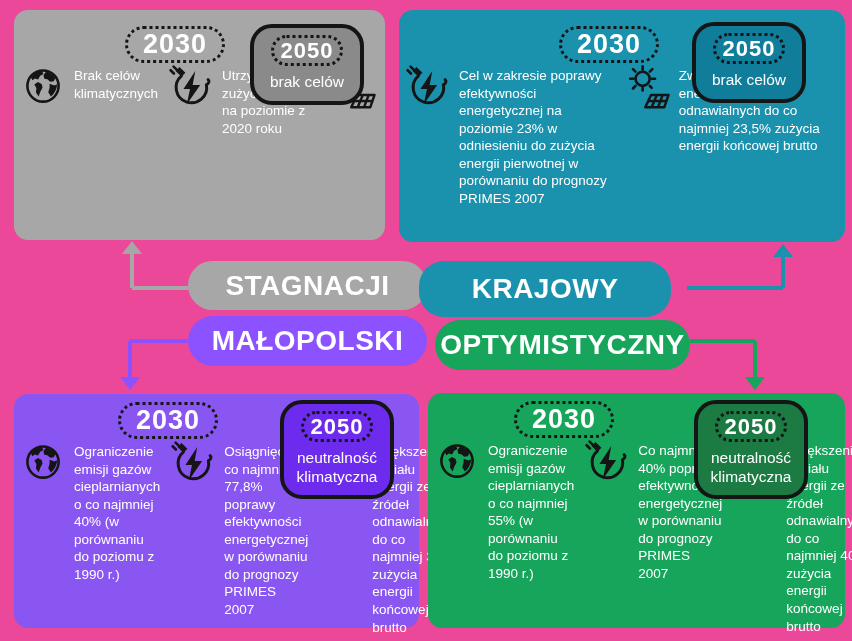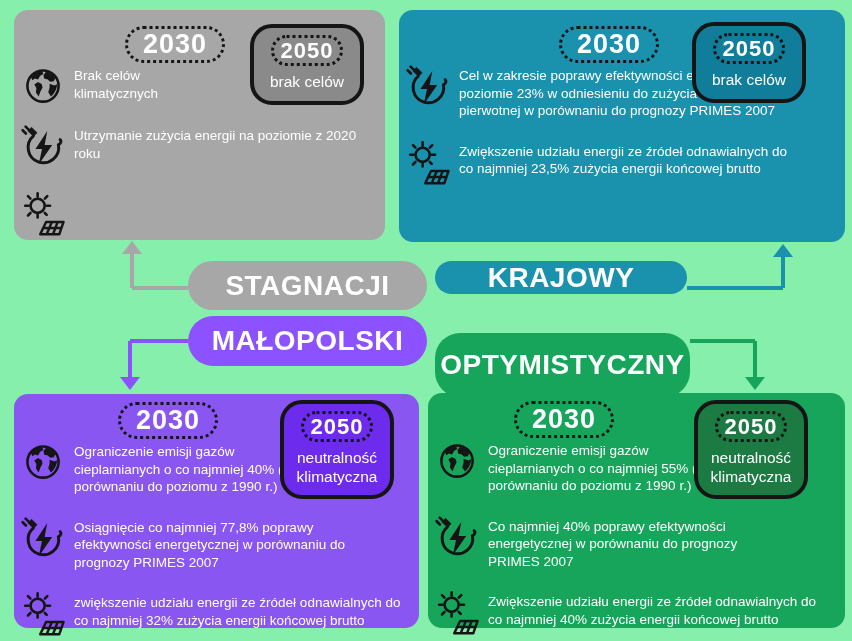--- a/index.html
+++ b/index.html
@@ -1,16 +1,16 @@
 <!DOCTYPE html>
 <html><head>
 <meta charset="utf-8">
 <style>
   html,body{margin:0;padding:0;background:#ffffff;}
-  .stage{position:relative;width:852px;height:641px;overflow:hidden;background:#86efac;
+  .stage{position:relative;width:852px;height:641px;overflow:hidden;background:#ec4899;
          font-family:"Liberation Sans","DejaVu Sans",sans-serif;}
 
   
   .panel{position:absolute;border-radius:14px;color:#ffffff;box-sizing:border-box;}
   #p-tl{left:14px;  top:10px;  width:371px; height:230px; background:#a7a7a7;}
   #p-tr{left:399px; top:10px;  width:446px; height:232px; background:#1a91ad;}
   #p-bl{left:14px;  top:394px; width:405px; height:234px; background:#8956f2;}
   #p-br{left:428px; top:393px; width:417px; height:235px; background:#17a55b;}
 
   .hdr{padding-top:16px;}
@@ -25,21 +25,21 @@
   .b50{position:absolute;text-align:center;border:4px solid #151515;border-radius:22px;
        width:114px;box-sizing:border-box;padding:7px 5px 9px;}
   #p-tl .b50{right:21px;top:14px;background:#8a8a8a;}
   #p-tr .b50{right:39px;top:12px;background:#107e9a;}
   #p-bl .b50{right:25px;top:6px; background:#6d2bee;}
   #p-br .b50{right:37px;top:7px; background:#1c7a43;}
   .y50{display:inline-block;border:3px dotted #151515;border-radius:999px;
        padding:0 7px;font-size:22px;line-height:1.15;font-weight:700;letter-spacing:1px;}
   .t50{font-size:15.5px;line-height:1.2;margin-top:7px;font-weight:500;}
 
-  .goals{display:flex;flex-direction:column;gap:23px;padding:4px 8px 0 6px;}
+  .goals{display:flex;flex-direction:row;gap:10px;padding:4px 8px 0 6px;}
   .goal{display:flex;align-items:flex-start;gap:8px;}
   .gic{flex:0 0 46px;width:46px;display:flex;justify-content:center;}
   .gic svg{display:block;}
   .ic-globe{width:36px;height:36px;margin-top:1px;}
   .ic-plug{width:48px;height:48px;margin-top:-4px;}
   .ic-sun{width:46px;height:46px;margin-top:-2px;}
   .txt{margin:0;font-size:13.5px;line-height:1.3;font-weight:500;}
 
   #p-tl .g-climate .txt{max-width:130px;}
   #p-tl .g-energy  .txt{max-width:295px;}
@@ -51,23 +51,23 @@
   #p-bl .g-energy  .txt{max-width:300px;}
   #p-bl .g-res     .txt{max-width:333px;}
   #p-br .g-climate .txt{max-width:222px;}
   #p-br .g-energy  .txt{max-width:300px;}
   #p-br .g-res     .txt{max-width:345px;}
 
   
   .pill{position:absolute;display:flex;align-items:center;justify-content:center;
         color:#ffffff;font-weight:700;font-size:28px;letter-spacing:.5px;border-radius:25px;}
   #pill-stagnacji    {left:188px;top:261px;width:239px;height:49px;background:#a7a7a7;}
-  #pill-krajowy      {left:435px;top:261px;width:252px;height:33px;background:#1a91ad;text-align:right;}
+  #pill-krajowy      {left:419px;top:261px;width:252px;height:56px;background:#1a91ad;text-align:right;}
   #pill-malopolski   {left:188px;top:316px;width:239px;height:50px;background:#8c52ff;}
-  #pill-optymistyczny{left:435px;top:333px;width:255px;height:64px;background:#17a55b;}
+  #pill-optymistyczny{left:435px;top:320px;width:255px;height:50px;background:#17a55b;}
 
   
   .seg{position:absolute;}
   .head{position:absolute;width:0;height:0;}
   .a-gray  {background:#a7a7a7;}
   .a-teal  {background:#1a91ad;}
   .a-purple{background:#8c52ff;}
   .a-green {background:#17a55b;}
 
   #ar-gray-h{left:132px;top:286px;width:56px;height:4px;}

